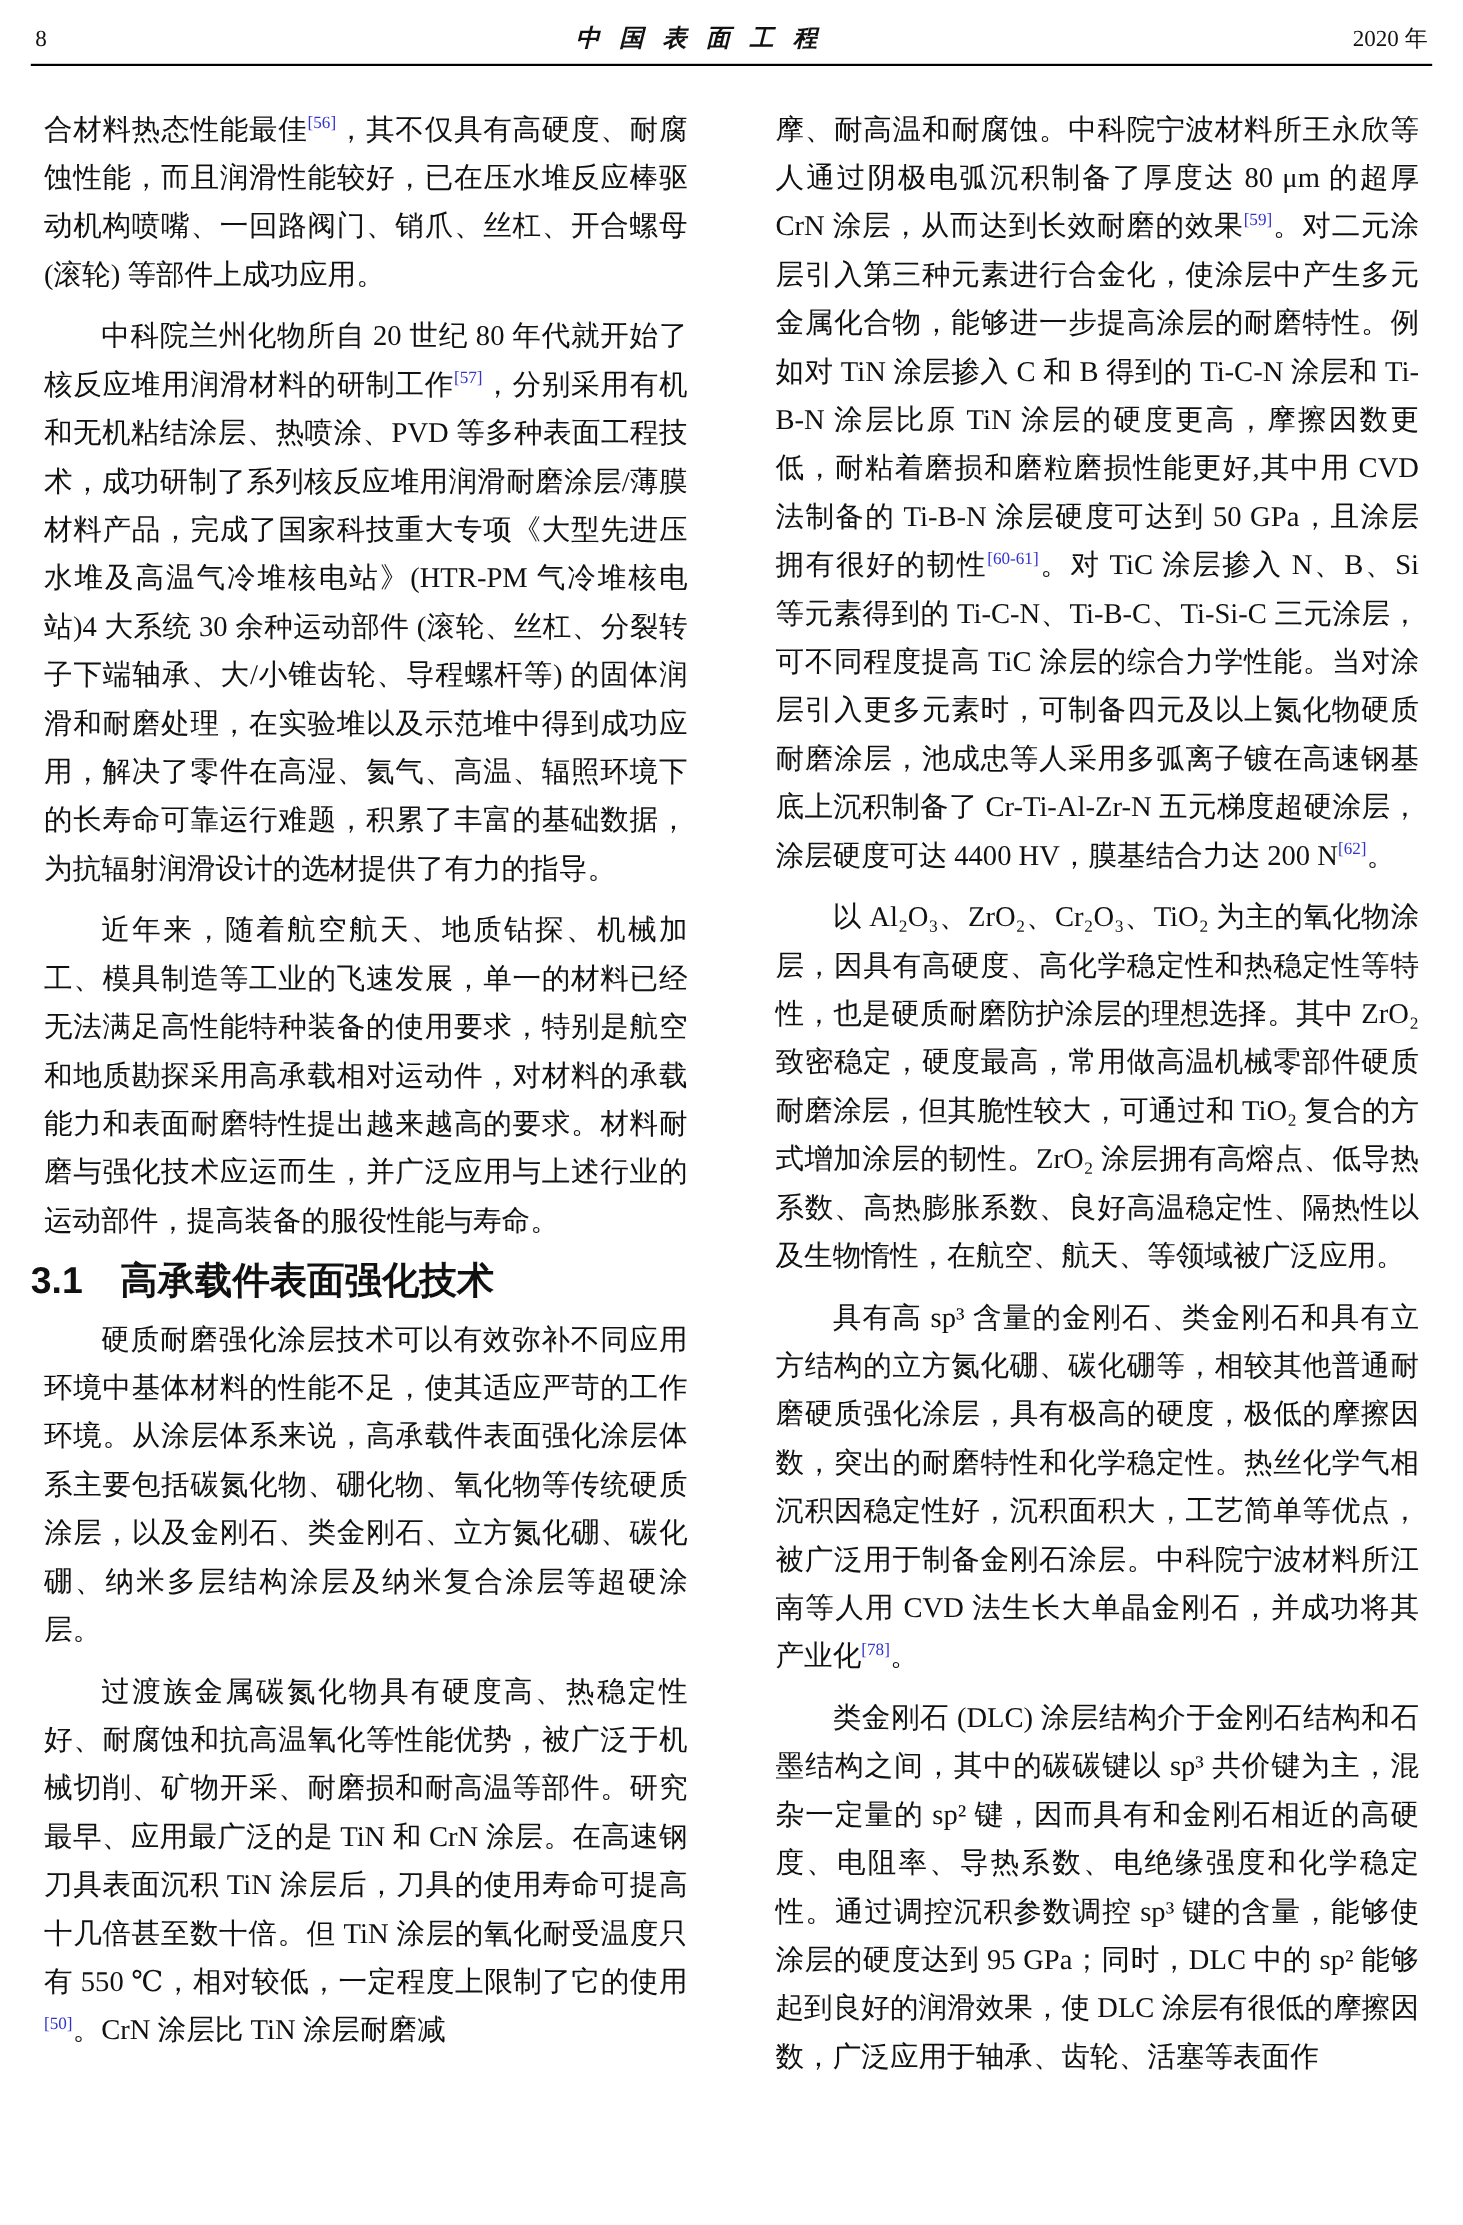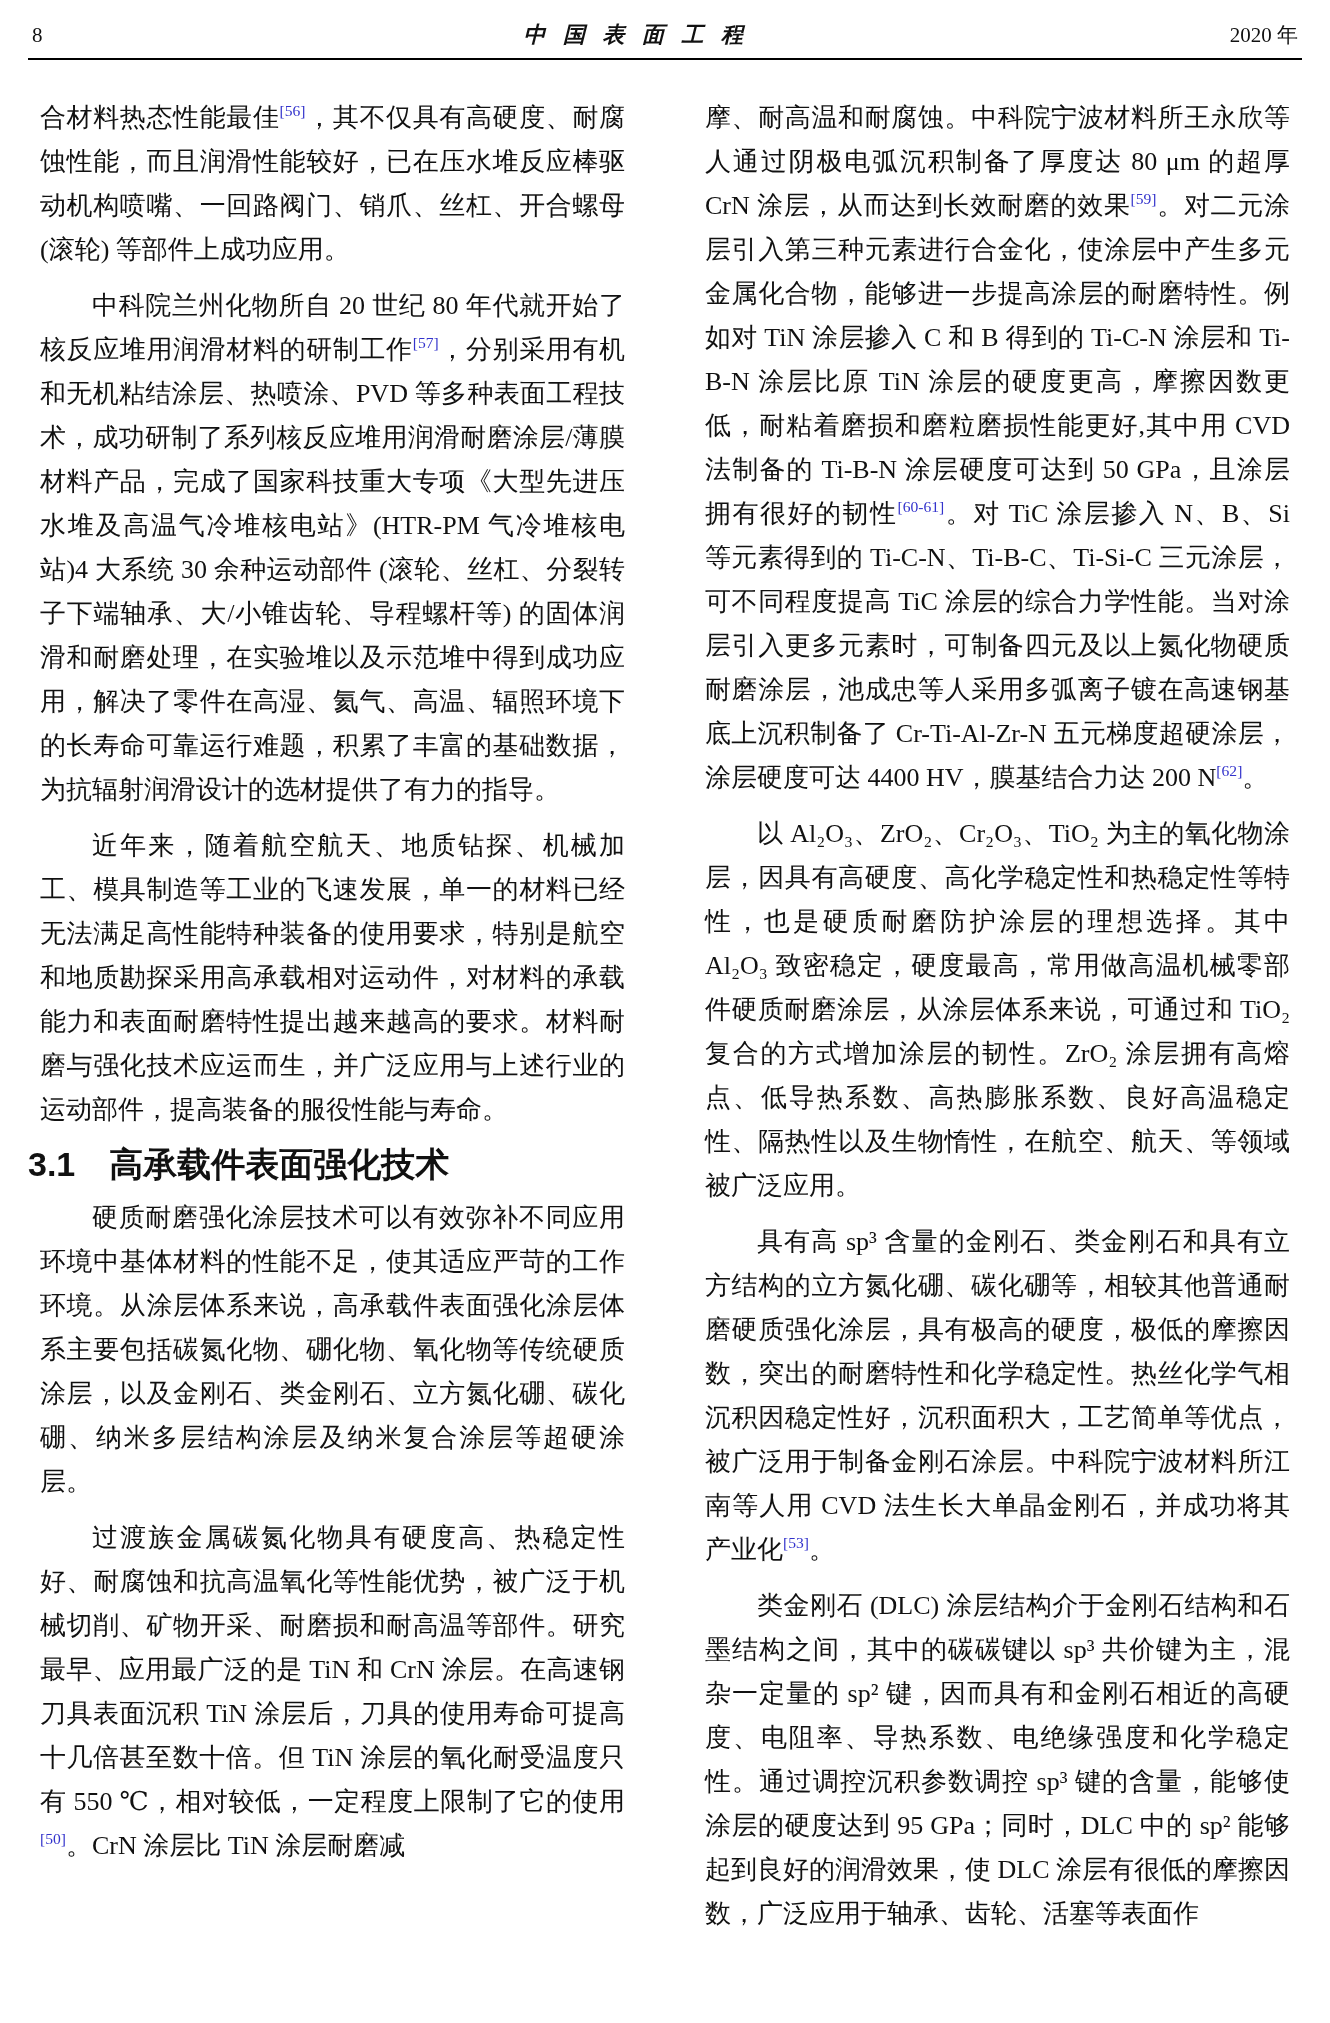--- a/index.html
+++ b/index.html
@@ -53,18 +53,18 @@
     <section class="col" id="col-left">
         <p class="para">合材料热态性能最佳<sup class="cite">[56]</sup>，其不仅具有高硬度、耐腐蚀性能，而且润滑性能较好，已在压水堆反应棒驱动机构喷嘴、一回路阀门、销爪、丝杠、开合螺母 (滚轮) 等部件上成功应用。</p>
         <p class="para indent">中科院兰州化物所自 20 世纪 80 年代就开始了核反应堆用润滑材料的研制工作<sup class="cite">[57]</sup>，分别采用有机和无机粘结涂层、热喷涂、PVD 等多种表面工程技术，成功研制了系列核反应堆用润滑耐磨涂层/薄膜材料产品，完成了国家科技重大专项《大型先进压水堆及高温气冷堆核电站》(HTR-PM 气冷堆核电站)4 大系统 30 余种运动部件 (滚轮、丝杠、分裂转子下端轴承、大/小锥齿轮、导程螺杆等) 的固体润滑和耐磨处理，在实验堆以及示范堆中得到成功应用，解决了零件在高湿、氦气、高温、辐照环境下的长寿命可靠运行难题，积累了丰富的基础数据，为抗辐射润滑设计的选材提供了有力的指导。</p>
         <p class="para indent">近年来，随着航空航天、地质钻探、机械加工、模具制造等工业的飞速发展，单一的材料已经无法满足高性能特种装备的使用要求，特别是航空和地质勘探采用高承载相对运动件，对材料的承载能力和表面耐磨特性提出越来越高的要求。材料耐磨与强化技术应运而生，并广泛应用与上述行业的运动部件，提高装备的服役性能与寿命。</p>
         <h3 class="sec-h2">3.1　高承载件表面强化技术</h3>
         <p class="para indent">硬质耐磨强化涂层技术可以有效弥补不同应用环境中基体材料的性能不足，使其适应严苛的工作环境。从涂层体系来说，高承载件表面强化涂层体系主要包括碳氮化物、硼化物、氧化物等传统硬质涂层，以及金刚石、类金刚石、立方氮化硼、碳化硼、纳米多层结构涂层及纳米复合涂层等超硬涂层。</p>
         <p class="para indent">过渡族金属碳氮化物具有硬度高、热稳定性好、耐腐蚀和抗高温氧化等性能优势，被广泛于机械切削、矿物开采、耐磨损和耐高温等部件。研究最早、应用最广泛的是 TiN 和 CrN 涂层。在高速钢刀具表面沉积 TiN 涂层后，刀具的使用寿命可提高十几倍甚至数十倍。但 TiN 涂层的氧化耐受温度只有 550 ℃，相对较低，一定程度上限制了它的使用<sup class="cite">[50]</sup>。CrN 涂层比 TiN 涂层耐磨减</p>
       </section>
     <section class="col" id="col-right">
         <p class="para">摩、耐高温和耐腐蚀。中科院宁波材料所王永欣等人通过阴极电弧沉积制备了厚度达 80 μm 的超厚 CrN 涂层，从而达到长效耐磨的效果<sup class="cite">[59]</sup>。对二元涂层引入第三种元素进行合金化，使涂层中产生多元金属化合物，能够进一步提高涂层的耐磨特性。例如对 TiN 涂层掺入 C 和 B 得到的 Ti-C-N 涂层和 Ti-B-N 涂层比原 TiN 涂层的硬度更高，摩擦因数更低，耐粘着磨损和磨粒磨损性能更好,其中用 CVD 法制备的 Ti-B-N 涂层硬度可达到 50 GPa，且涂层拥有很好的韧性<sup class="cite">[60-61]</sup>。对 TiC 涂层掺入 N、B、Si 等元素得到的 Ti-C-N、Ti-B-C、Ti-Si-C 三元涂层，可不同程度提高 TiC 涂层的综合力学性能。当对涂层引入更多元素时，可制备四元及以上氮化物硬质耐磨涂层，池成忠等人采用多弧离子镀在高速钢基底上沉积制备了 Cr-Ti-Al-Zr-N 五元梯度超硬涂层，涂层硬度可达 4400 HV，膜基结合力达 200 N<sup class="cite">[62]</sup>。</p>
-        <p class="para indent">以 Al₂O₃、ZrO₂、Cr₂O₃、TiO₂ 为主的氧化物涂层，因具有高硬度、高化学稳定性和热稳定性等特性，也是硬质耐磨防护涂层的理想选择。其中 Al₂O₃ 致密稳定，硬度最高，常用做高温机械零部件硬质耐磨涂层，从涂层体系来说，可通过和 TiO₂ 复合的方式增加涂层的韧性。ZrO₂ 涂层拥有高熔点、低导热系数、高热膨胀系数、良好高温稳定性、隔热性以及生物惰性，在航空、航天、等领域被广泛应用。</p>
-        <p class="para indent">具有高 sp³ 含量的金刚石、类金刚石和具有立方结构的立方氮化硼、碳化硼等，相较其他普通耐磨硬质强化涂层，具有极高的硬度，极低的摩擦因数，突出的耐磨特性和化学稳定性。热丝化学气相沉积因稳定性好，沉积面积大，工艺简单等优点，被广泛用于制备金刚石涂层。中科院宁波材料所江南等人用 CVD 法生长大单晶金刚石，并成功将其产业化<sup class="cite">[53]</sup>。</p>
+        <p class="para indent">以 Al₂O₃、ZrO₂、Cr₂O₃、TiO₂ 为主的氧化物涂层，因具有高硬度、高化学稳定性和热稳定性等特性，也是硬质耐磨防护涂层的理想选择。其中 ZrO₂ 致密稳定，硬度最高，常用做高温机械零部件硬质耐磨涂层，但其脆性较大，可通过和 TiO₂ 复合的方式增加涂层的韧性。ZrO₂ 涂层拥有高熔点、低导热系数、高热膨胀系数、良好高温稳定性、隔热性以及生物惰性，在航空、航天、等领域被广泛应用。</p>
+        <p class="para indent">具有高 sp³ 含量的金刚石、类金刚石和具有立方结构的立方氮化硼、碳化硼等，相较其他普通耐磨硬质强化涂层，具有极高的硬度，极低的摩擦因数，突出的耐磨特性和化学稳定性。热丝化学气相沉积因稳定性好，沉积面积大，工艺简单等优点，被广泛用于制备金刚石涂层。中科院宁波材料所江南等人用 CVD 法生长大单晶金刚石，并成功将其产业化<sup class="cite">[78]</sup>。</p>
         <p class="para indent">类金刚石 (DLC) 涂层结构介于金刚石结构和石墨结构之间，其中的碳碳键以 sp³ 共价键为主，混杂一定量的 sp² 键，因而具有和金刚石相近的高硬度、电阻率、导热系数、电绝缘强度和化学稳定性。通过调控沉积参数调控 sp³ 键的含量，能够使涂层的硬度达到 95 GPa；同时，DLC 中的 sp² 能够起到良好的润滑效果，使 DLC 涂层有很低的摩擦因数，广泛应用于轴承、齿轮、活塞等表面作</p>
       </section>
   </main>
 </div>
 
 </body></html>

